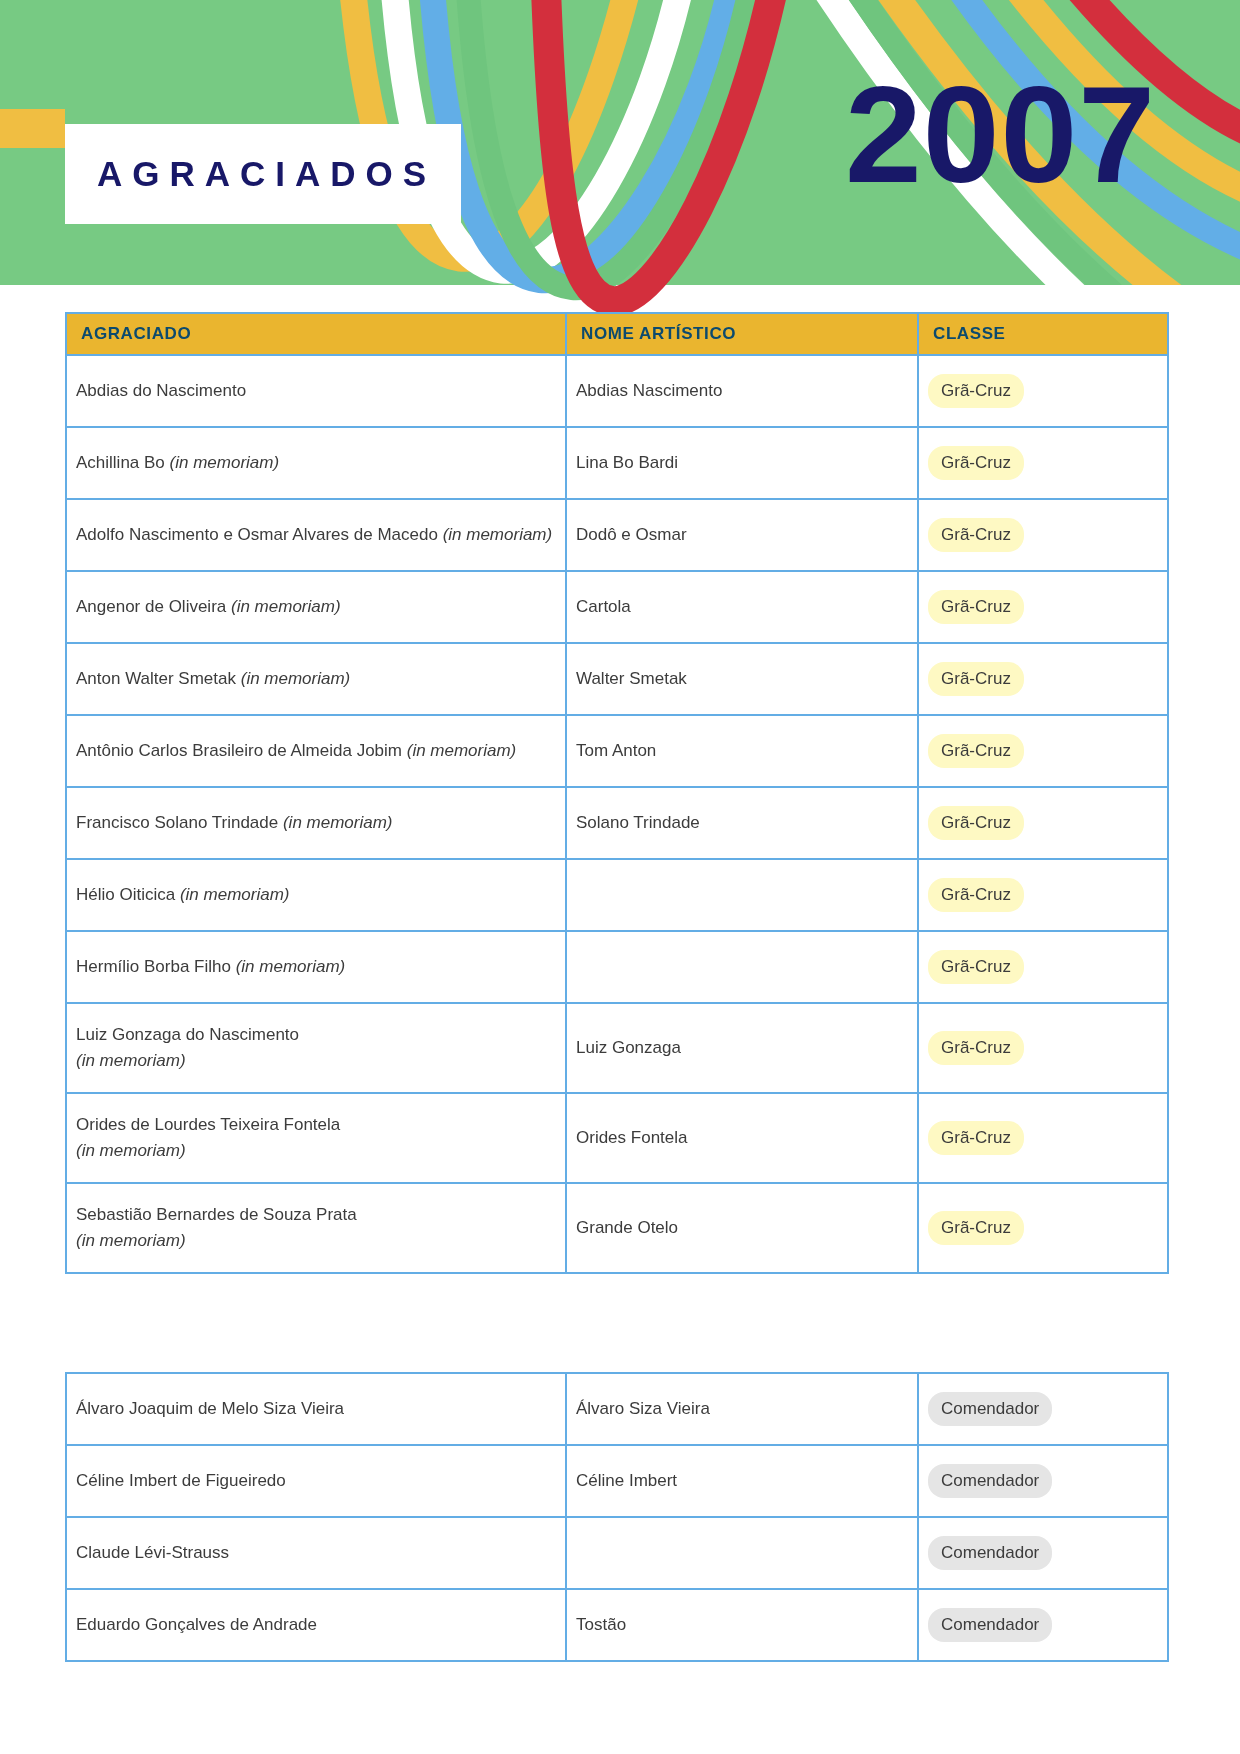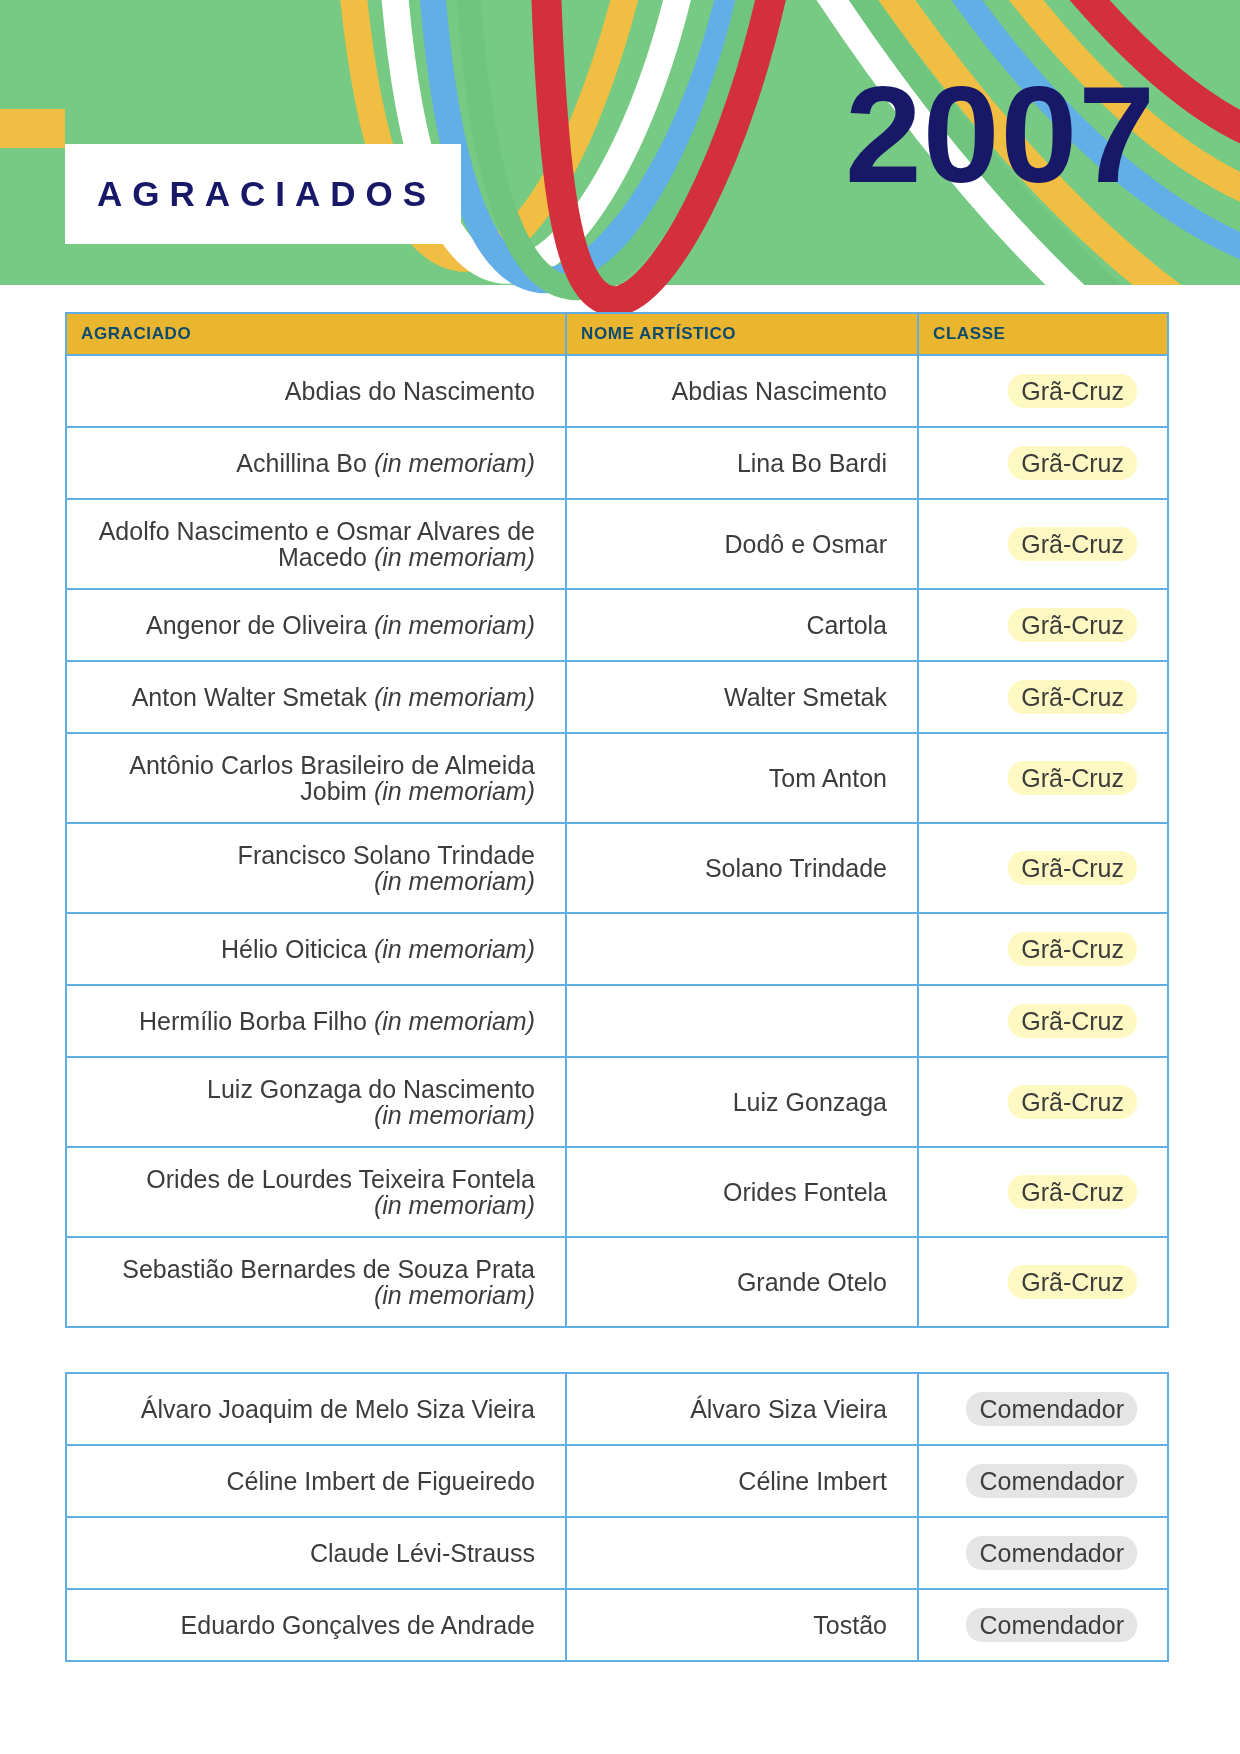--- a/index.html
+++ b/index.html
@@ -6,21 +6,21 @@
   body{
     width:1240px;height:1754px;position:relative;background:#ffffff;
     font-family:"Liberation Sans", sans-serif;overflow:hidden;
   }
   
   .header-band{position:absolute;top:0;left:0;width:1240px;height:320px;pointer-events:none;}
   .header-band svg{position:absolute;top:0;left:0;}
   .accent-block{position:absolute;left:0;top:109px;width:65px;height:39px;background:#F0BE42;}
   .title-box{
     position:absolute;left:65px;top:124px;width:396px;height:100px;background:#ffffff;
-    display:flex;align-items:center;margin-top:20px;
+    display:flex;align-items:center;
   }
   .title-box .title-text{
     font-size:35px;font-weight:bold;color:#181868;letter-spacing:10px;padding-left:32px;
     white-space:nowrap;
   }
   .year-text{
     position:absolute;top:68px;right:84px;font-size:138px;line-height:132px;
     font-weight:800;color:#181868;letter-spacing:1px;
   }
   
@@ -32,22 +32,22 @@
   .tbl-2{top:1372px;}
   .tbl col.c1{width:500px;}
   .tbl col.c2{width:352px;}
   .tbl col.c3{width:250px;}
   .tbl th{
     border:2px solid #63ADE5;background:#EAB52F;color:#0c4a6e;
     font-size:17px;font-weight:bold;letter-spacing:0.6px;text-align:left;
     padding:10px 14px;
   }
   .tbl td{
-    border:2px solid #63ADE5;font-size:25px;color:#3C3C3C;line-height:26px;
-    padding:18px 30px;vertical-align:middle;text-align:right;
+    border:2px solid #63ADE5;font-size:17px;color:#3C3C3C;line-height:26px;
+    padding:18px 9px;vertical-align:middle;text-align:left;
   }
   .mem{font-style:italic;white-space:nowrap;}
   .badge{display:inline-block;padding:4px 13px;border-radius:16px;color:#3C3C3C;}
   .badge.blue{background:#fef9c3;}
   .badge.green{background:#e5e5e5;}
 </style>
 </head>
 <body>
 
 <div class="header-band">

